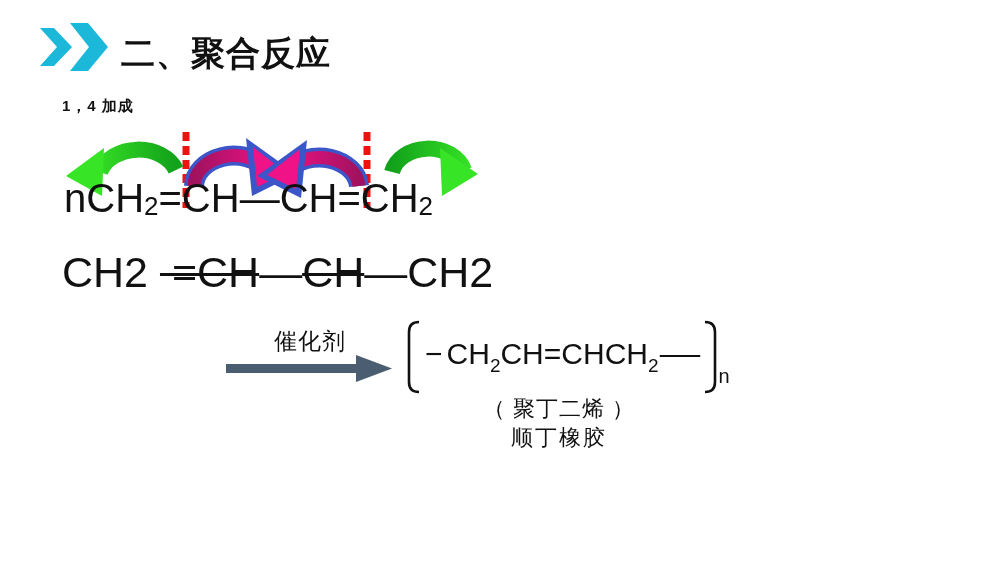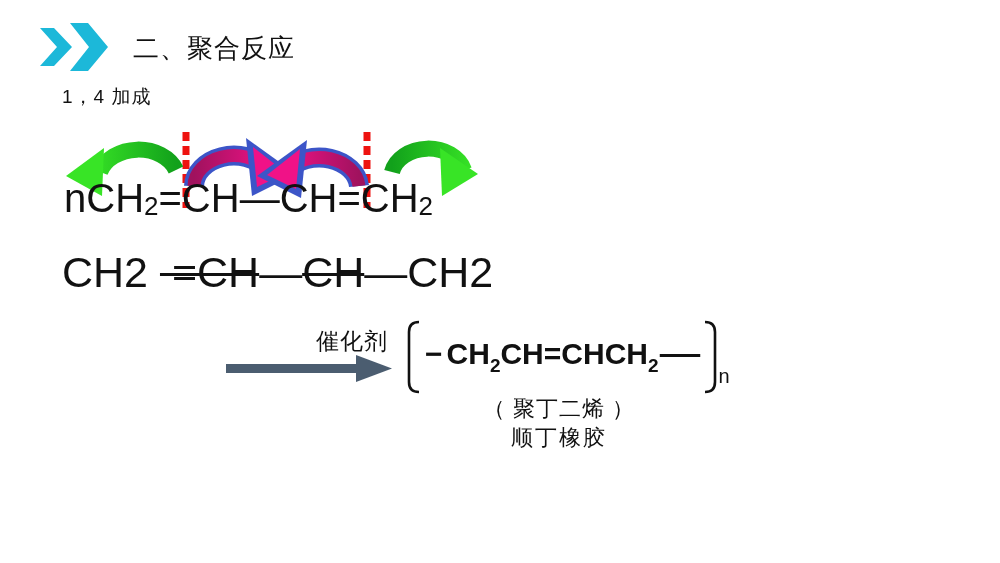--- a/index.html
+++ b/index.html
@@ -4,45 +4,45 @@
 <style>
   html,body{margin:0;padding:0;background:#ffffff;}
   .slide{
     position:relative;width:1000px;height:563px;overflow:hidden;
     background:var(--background,#fff);
     font-family:"Liberation Sans",sans-serif;
     color:var(--text,#111);
   }
   .abs{position:absolute;}
   .title{
-    left:133px;top:31px;font-size:26px;font-weight:400;letter-spacing:1px;
+    left:121px;top:31px;font-size:34px;font-weight:700;letter-spacing:1px;
   }
   .subtitle{
-    left:62px;top:84px;font-size:19px;font-weight:400;letter-spacing:1px;
+    left:62px;top:97px;font-size:15px;font-weight:700;letter-spacing:1px;
   }
   .formula1{
     left:64px;top:176px;font-size:40px;line-height:44px;white-space:pre;text-align:right;
   }
   .formula1 .sub{font-size:26px;vertical-align:-3px;}
   .formula2{
     left:62px;top:252px;font-size:43px;line-height:40px;white-space:pre;
   }
   .strike{
     text-decoration:line-through;
     text-decoration-thickness:3px;
   }
   .catalyst{
-    left:232px;top:326px;width:156px;text-align:right;
+    left:232px;top:326px;width:156px;text-align:center;
     font-size:23px;font-weight:500;letter-spacing:1px;
   }
   .polymer{
     left:406px;top:318px;height:78px;display:flex;align-items:center;
     font-size:30px;
   }
-  .polymer .chain{white-space:pre;margin:12px 3px;font-weight:bold;}
+  .polymer .chain{white-space:pre;margin:12px 3px;}
   .polymer .psub{font-size:19px;vertical-align:-8px;}
   .polymer .bond-short{display:inline-block;margin:0 4px 0 2px;}
   .polymer .bond-wide{display:inline-block;transform:scaleX(1.35);margin:0 6px;}
   .polymer .poly-n{align-self:flex-end;font-size:20px;margin:0 0 8px 1px;}
   .product{
     left:424px;top:386px;width:270px;text-align:center;
   }
   .product .paren{font-size:22px;line-height:30px;letter-spacing:1px;margin-top:8px;}
   .product .common{font-size:22px;line-height:28px;letter-spacing:2px;font-family:Liberation Serif, serif;}
 </style>

